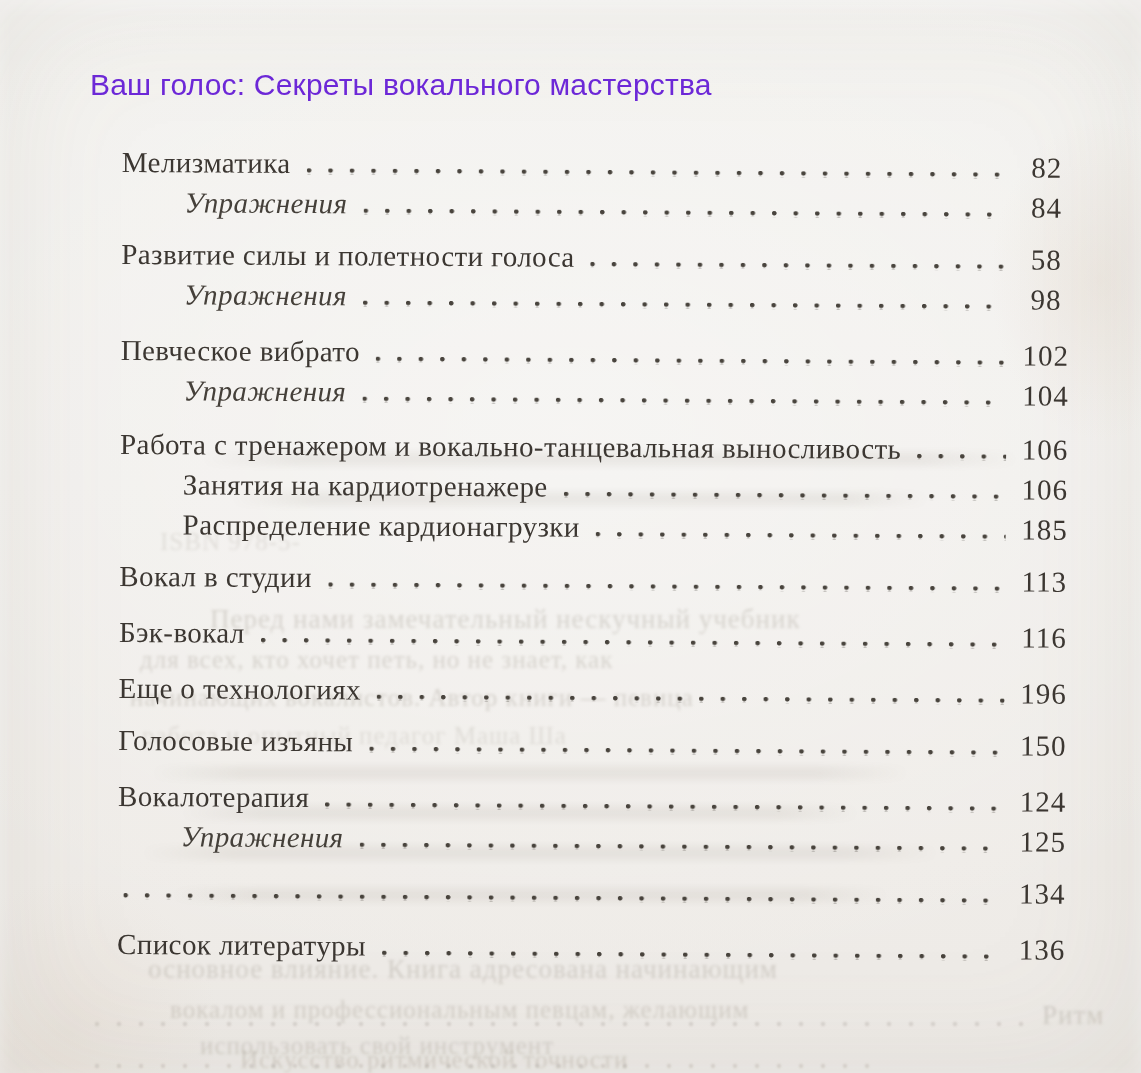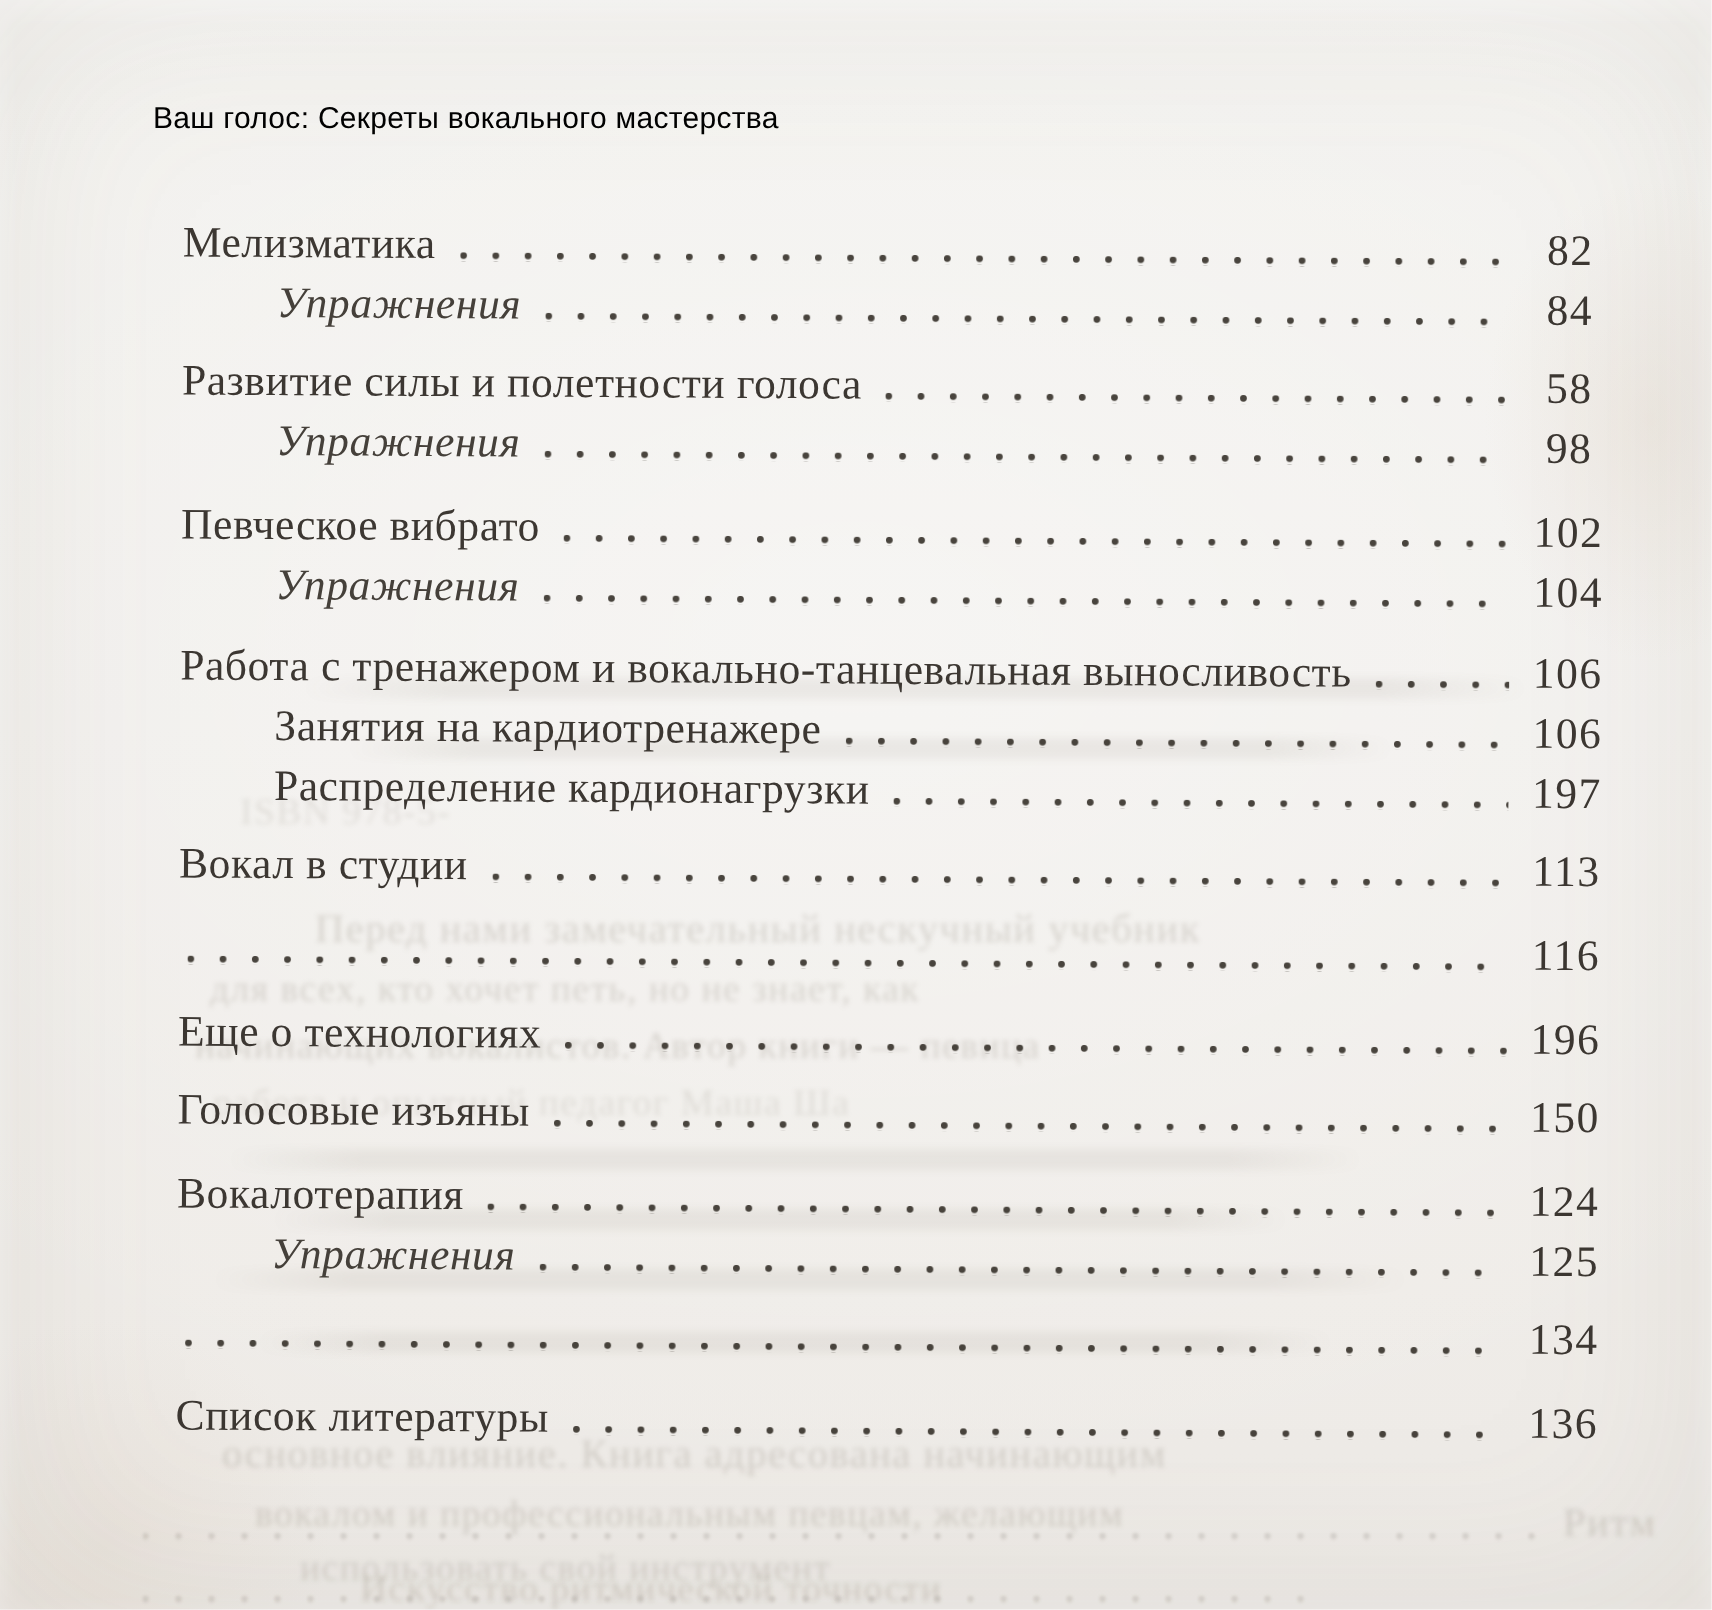--- a/index.html
+++ b/index.html
@@ -17,21 +17,21 @@
     box-shadow:inset 0 0 140px rgba(118,108,92,0.10), inset 0 6px 18px rgba(255,255,255,0.5);
   }
   .warm-patch{
     position:absolute;z-index:0;pointer-events:none;border-radius:50%;
     background:radial-gradient(closest-side, rgba(226,214,202,0.35), rgba(226,214,202,0));
   }
 
   .running-head{
     position:absolute;left:90px;top:68px;z-index:3;
     font-family:"Liberation Sans", sans-serif;
-    font-size:20px;color:#000000;letter-spacing:0.2px;margin-left:12px;
+    font-size:30px;color:#6d28d9;letter-spacing:0.2px;
   }
 
   .toc{
     position:absolute;left:122px;top:142px;width:956px;z-index:3;
     transform:rotate(0.35deg);transform-origin:0 0;
     color:#3c3732;font-size:29px;line-height:40px;
   }
   .row{display:flex;align-items:flex-end;}
   .row .title{white-space:nowrap;padding-right:10px;letter-spacing:0.4px;}
   .row.sub{margin-left:63px;}
@@ -138,30 +138,31 @@
     <span class="num">106</span>
   </div>
   <div class="row sub">
     <span class="title">Занятия на кардиотренажере</span>
     <span class="leader"></span>
     <span class="num">106</span>
   </div>
   <div class="row sub">
     <span class="title">Распределение кардионагрузки</span>
     <span class="leader"></span>
-    <span class="num">197</span>
+    <span class="num">185</span>
   </div>
 
   <div class="row gap-s">
     <span class="title">Вокал в студии</span>
     <span class="leader"></span>
     <span class="num">113</span>
   </div>
 
   <div class="row gap-l">
+    <span class="title">Бэк-вокал</span>
     <span class="leader"></span>
     <span class="num">116</span>
   </div>
 
   <div class="row gap-l">
     <span class="title">Еще о технологиях</span>
     <span class="leader"></span>
     <span class="num">196</span>
   </div>
 

